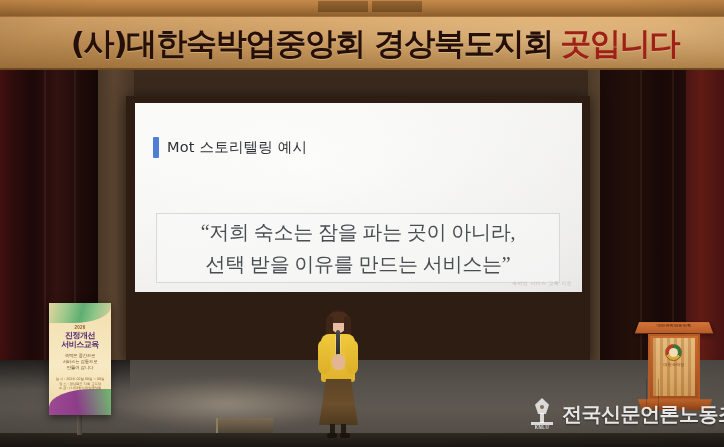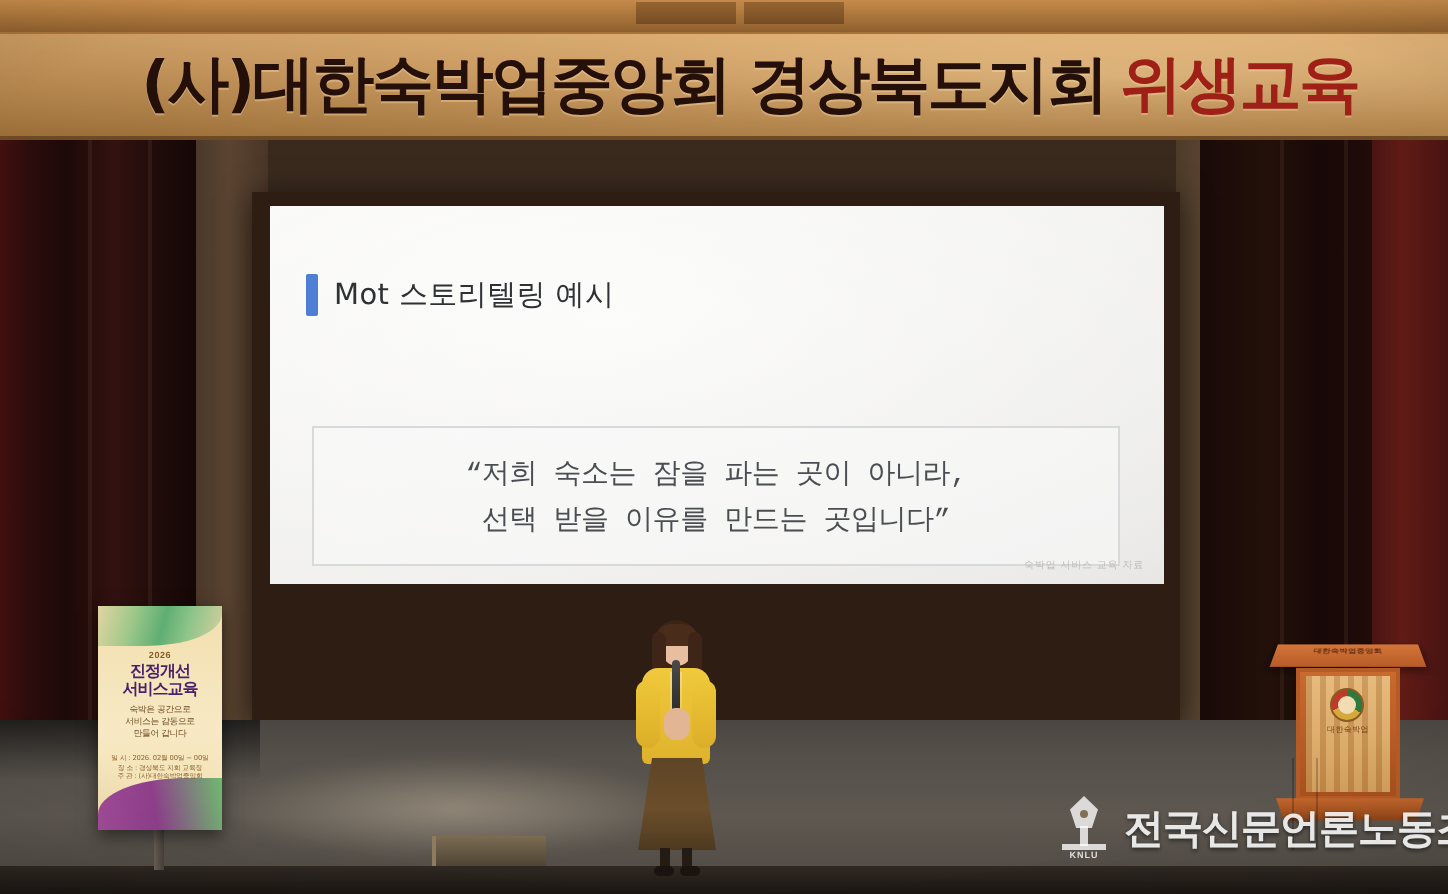--- a/index.html
+++ b/index.html
@@ -100,22 +100,22 @@
     font-size:14.5px;color:#2f3135;letter-spacing:.2px;font-weight:400;
   }
 
   .quote-box{
     position:absolute;left:21px;top:110px;width:404px;height:70px;
     border:1px solid #d7d9da;background:rgba(250,250,250,.55);
     display:flex;flex-direction:column;align-items:center;justify-content:center;
     gap:5px;z-index:3;
   }
   .quote-line{
-    font-family:Liberation Mono, monospace;
-    font-size:14px;color:#4a4d51;font-weight:500;letter-spacing:-.2px;white-space:nowrap;
+    font-family:Liberation Serif, serif;
+    font-size:20px;color:#4a4d51;font-weight:500;letter-spacing:-.2px;white-space:nowrap;
   }
 
   .slide-footer{
     position:absolute;right:10px;bottom:6px;z-index:3;
     font-family:"DejaVu Sans",sans-serif;
     font-size:5px;color:#b9b6b2;letter-spacing:.4px;white-space:nowrap;opacity:.85;
   }
 
   
   .floor{
@@ -315,21 +315,21 @@
 
 <div class="stage">
 
   <div class="ceiling">
     <div class="ceiling-panel p1"></div>
     <div class="ceiling-panel p2"></div>
   </div>
 
   <div class="banner">
     <div class="banner-text">
-      <span class="banner-main">(사)대한숙박업중앙회 경상북도지회</span><span class="banner-accent">위생교육</span>
+      <span class="banner-main">(사)대한숙박업중앙회 경상북도지회</span><span class="banner-accent">곳입니다</span>
     </div>
   </div>
 
   <div class="wall"></div>
   <div class="curtain-left"></div>
   <div class="curtain-left-edge"></div>
   <div class="curtain-right-edge"></div>
   <div class="curtain-right"></div>
   <div class="curtain-far-right"></div>
   <div class="curtain-fold" style="left:44px;"></div>
@@ -340,21 +340,21 @@
   <div class="screen-frame"></div>
   <div class="screen">
 
     <div class="slide-title-row">
       <div class="title-bar"></div>
       <div class="slide-title">Mot 스토리텔링 예시</div>
     </div>
 
     <div class="quote-box">
       <div class="quote-line">“저희 숙소는 잠을 파는 곳이 아니라,</div>
-      <div class="quote-line">선택 받을 이유를 만드는 곳입니다”</div>
+      <div class="quote-line">선택 받을 이유를 만드는 서비스는”</div>
     </div>
 
     <div class="slide-footer">숙박업 서비스 교육 자료</div>
   </div>
 
   <div class="floor"></div>
   <div class="floor-shadow-left"></div>
   <div class="floor-glow"></div>
   <div class="floor-block"></div>
   <div class="floor-lip"></div>

